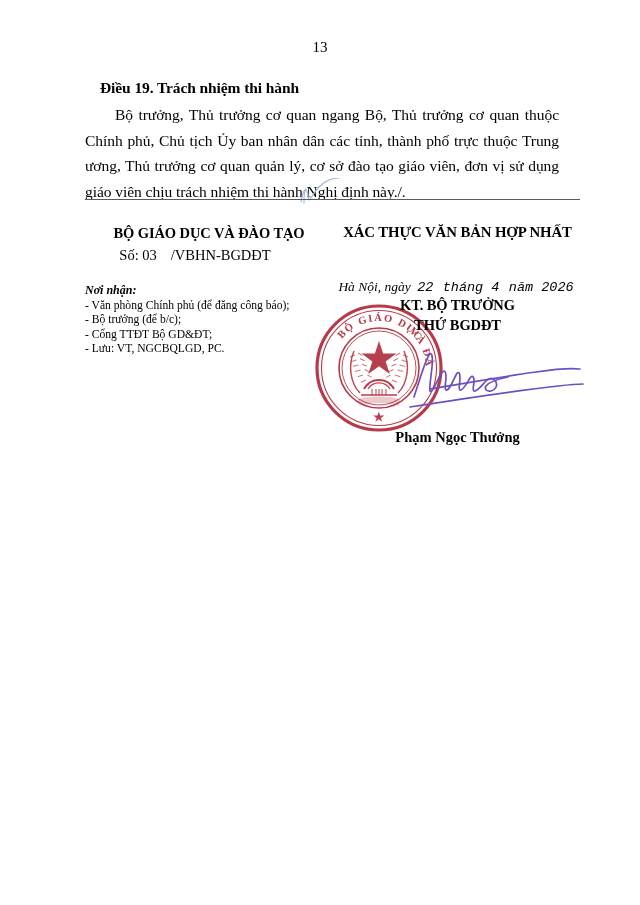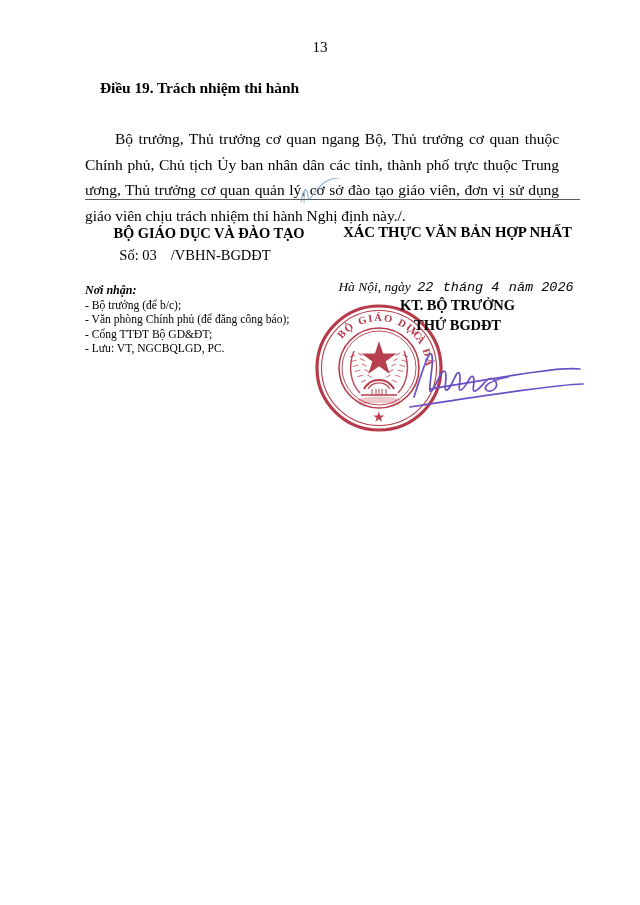--- a/index.html
+++ b/index.html
@@ -46,21 +46,20 @@
     position: absolute;
     top: 102px;
     left: 85px;
     width: 474px;
     font-size: 15.5px;
     line-height: 25.5px;
     text-align: justify;
     text-indent: 30px;
     text-justify: inter-word;
     letter-spacing: -0.05px;
-    margin-top: 24px;
   }
 
   
   .divider {
     position: absolute;
     top: 199px;
     left: 85px;
     width: 495px;
     height: 1px;
     background: #5a5a62;
@@ -277,24 +276,25 @@
                C24 49, 29 36, 33 29 C36 24, 38 26, 38 32 C38 38, 36 44, 38 45
                C41 46, 45 36, 48 30 C50 26, 52 27, 52 33 C52 39, 50 44, 52 45
                C55 46, 59 38, 62 33 C64 30, 66 31, 66 36 C66 41, 64 45, 66 46
                C69 47, 74 40, 78 36 C82 32, 86 33, 88 37 C90 41, 87 45, 83 46
                C79 47, 76 44, 78 41 C81 37, 90 34, 100 32"></path>
       <path d="M22 44 C48 40, 90 32, 128 27 C148 24, 162 23, 172 24"></path>
       <path d="M2 62 C40 56, 104 46, 150 41 C162 39.6, 170 39, 175 39"></path>
     </g>
   </svg>
 
+  <div class="signer-name">Phạm Ngọc Thưởng</div>
 
   <div class="recipients">
     <div class="recipients-title">Nơi nhận:</div>
     <ul class="recipients-list">
+      <li>- Văn phòng Chính phủ (để đăng công báo);</li>
       <li>- Bộ trưởng (để b/c);</li>
-      <li>- Văn phòng Chính phủ (để đăng công báo);</li>
       <li>- Cổng TTĐT Bộ GD&amp;ĐT;</li>
       <li>- Lưu: VT, NGCBQLGD, PC.</li>
     </ul>
   </div>
 
 </div>
 
 </body></html>

